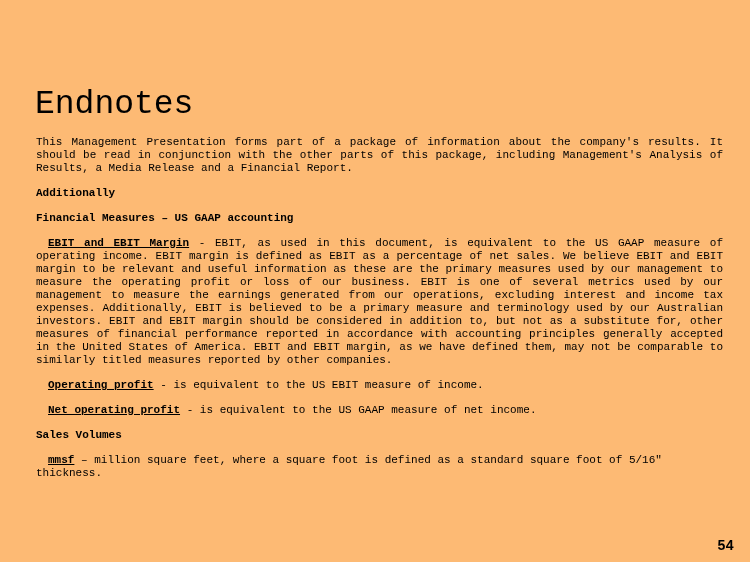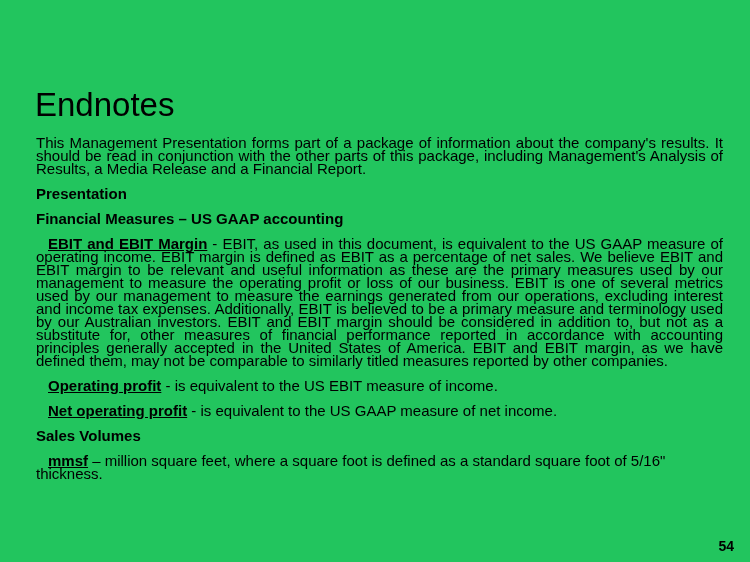--- a/index.html
+++ b/index.html
@@ -11,37 +11,38 @@
     height: 562px;
     background: #ffffff;
     font-family: "Liberation Sans", sans-serif;
     color: #000000;
     position: relative;
     overflow: hidden;
   }
   .slide {
     position: absolute;
     inset: 0;
-    background: #22c55e;
+    background: #fdba74;
+    font-family: Liberation Mono, monospace;
   }
   .slide-title {
     position: absolute;
     left: 35px;
     top: 66px;
     font-size: 33px;
     line-height: 34px;
     font-weight: 400;
     white-space: nowrap;
   }
   .body-block {
     position: absolute;
     left: 36px;
     right: 27px;
     top: 136px;
-    font-size: 15px;
+    font-size: 11px;
     line-height: 13px;
   }
   .body-block p {
     margin: 0 0 12px 0;
   }
   .just {
     text-align: justify;
   }
   .heading {
     font-weight: bold;
@@ -66,21 +67,21 @@
 <body>
 
 <div class="slide">
 
   <h1 class="slide-title">Endnotes</h1>
 
   <div class="body-block">
 
     <p class="just">This Management Presentation forms part of a package of information about the company's results.  It should be read in conjunction with the other parts of this package, including Management's Analysis of Results, a Media Release and a Financial Report.</p>
 
-    <p class="heading">Presentation</p>
+    <p class="heading">Additionally</p>
 
     <p class="heading">Financial Measures – US GAAP accounting</p>
 
     <p class="just"><span class="term">EBIT and EBIT Margin</span><span>  - EBIT, as used in this document, is equivalent to the US GAAP measure of operating income. EBIT margin is defined as EBIT as a percentage of net sales. We believe EBIT and EBIT margin to be relevant and useful information as these are the primary measures used by our management to measure the operating profit or loss of our business. EBIT is one of several metrics used by our management to measure the earnings generated from our operations, excluding interest and income tax expenses. Additionally, EBIT is believed to be a primary measure and terminology used by our Australian investors.  EBIT and EBIT margin should be considered in addition to, but not as a substitute for, other measures of financial performance reported in accordance with accounting principles generally accepted in the United States of America. EBIT and EBIT margin, as we have defined them, may not be comparable to similarly titled measures reported by other companies.</span></p>
 
     <p><span class="term">Operating profit</span><span> - is equivalent to the US EBIT measure of income.</span></p>
 
     <p><span class="term">Net operating profit</span><span> - is equivalent to the US GAAP measure of net income.</span></p>
 
     <p class="heading gap-lg">Sales Volumes</p>

